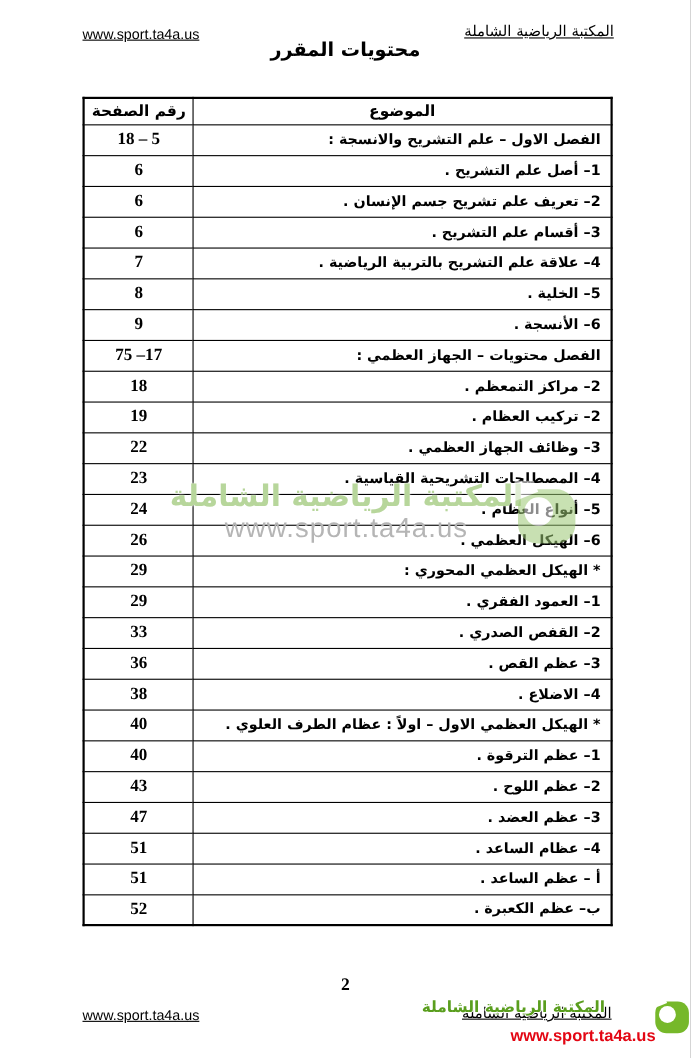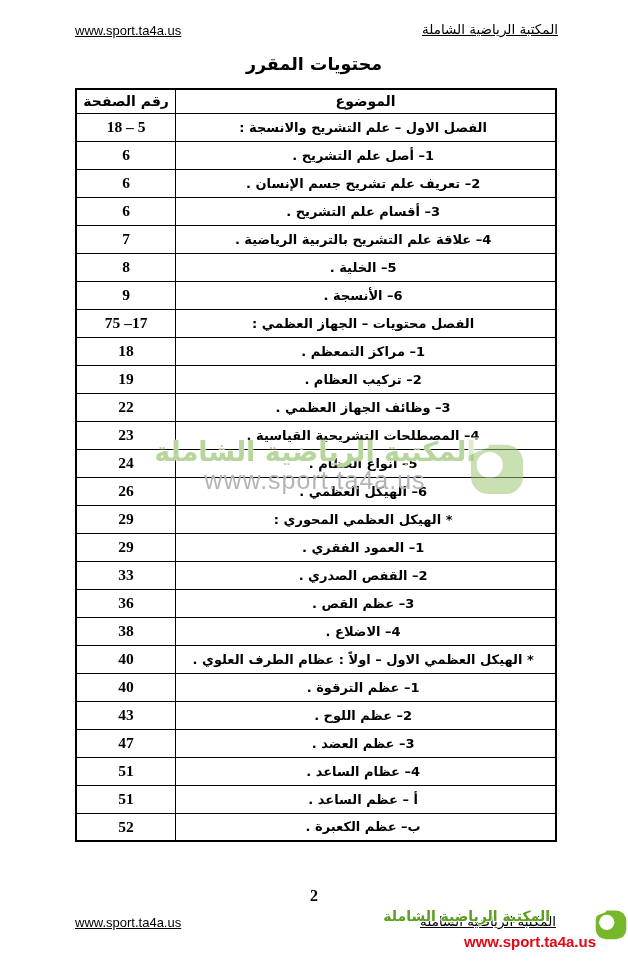--- a/index.html
+++ b/index.html
@@ -25,21 +25,21 @@
     position:absolute;top:23px;left:75px;
     font-size:13px;text-decoration:underline;color:#000;
     font-family:"Liberation Sans",sans-serif;
   }
   .hdr-lib{
     position:absolute;top:21px;right:70px;
     font-size:13.5px;text-decoration:underline;
     direction:rtl;
   }
   .doc-title{
-    position:absolute;top:54px;left:0;width:100%;
+    position:absolute;top:36px;left:0;width:100%;
     text-align:center;font-size:17.5px;font-weight:bold;
     direction:rtl;
   }
   
   .toc-wrap{position:absolute;top:88px;left:75px;width:482px;}
   table.toc{
     width:100%;border-collapse:collapse;
     border:2px solid #000;
     direction:rtl;
   }
@@ -47,21 +47,21 @@
     border:1px solid #000;
     vertical-align:middle;
   }
   th.col-topic,td.cell-topic{width:382px;}
   th.col-page,td.cell-page{width:100px;}
   table.toc th{
     height:24px;font-size:14px;font-weight:bold;
   }
   td.cell-topic{
     height:28px;font-size:13px;font-weight:bold;
-    text-align:center;padding:0 9px 0 4px;direction:rtl;
+    text-align:right;padding:0 9px 0 4px;direction:rtl;
   }
   td.cell-page{
     font-family:"Liberation Serif",serif;
     font-size:15.5px;font-weight:bold;text-align:center;
     direction:ltr;
   }
   
   .watermark{
     position:absolute;top:437px;left:95px;width:440px;
     text-align:center;pointer-events:none;
@@ -154,21 +154,21 @@
           </tr>
           <tr>
             <td class="cell-topic">6– الأنسجة .</td>
             <td class="cell-page">9</td>
           </tr>
           <tr>
             <td class="cell-topic">الفصل محتويات –  الجهاز العظمي :</td>
             <td class="cell-page">75 –17</td>
           </tr>
           <tr>
-            <td class="cell-topic">1– مراكز التمعظم .</td>
+            <td class="cell-topic">2– مراكز التمعظم .</td>
             <td class="cell-page">18</td>
           </tr>
           <tr>
             <td class="cell-topic">2– تركيب العظام  .</td>
             <td class="cell-page">19</td>
           </tr>
           <tr>
             <td class="cell-topic">3– وظائف الجهاز العظمي .</td>
             <td class="cell-page">22</td>
           </tr>

